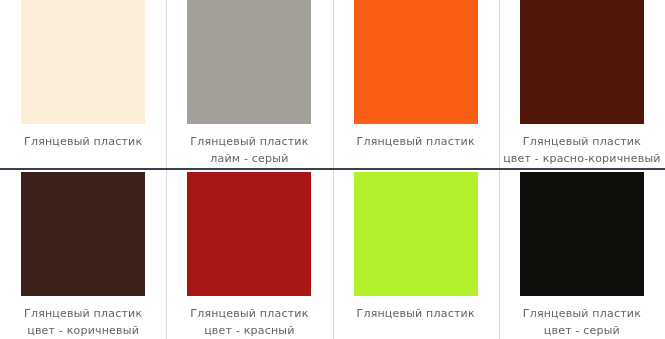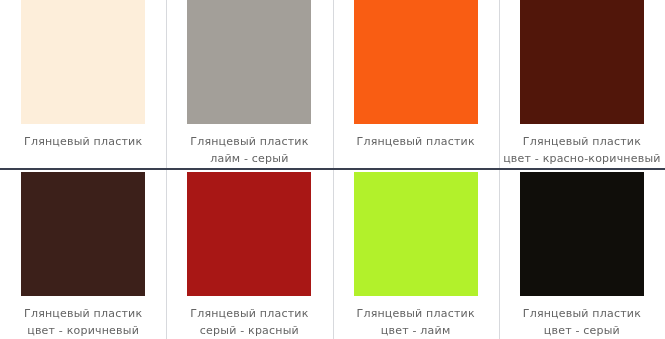--- a/index.html
+++ b/index.html
@@ -129,29 +129,28 @@
       <div class="caption" style="color: rgb(100, 100, 100);">
         <span class="caption-line">Глянцевый пластик</span>
         <span class="caption-line">цвет - коричневый</span>
       </div>
     </div>
 
     <div class="cell">
       <div class="swatch" style="background: rgb(168, 23, 21);"></div>
       <div class="caption" style="color: rgb(100, 100, 100);">
         <span class="caption-line">Глянцевый пластик</span>
-        <span class="caption-line">серый - красный</span>
+        <span class="caption-line">цвет - красный</span>
       </div>
     </div>
 
     <div class="cell">
       <div class="swatch" style="background: rgb(178, 241, 43);"></div>
       <div class="caption" style="color: rgb(100, 100, 100);">
         <span class="caption-line">Глянцевый пластик</span>
-        <span class="caption-line">цвет - лайм</span>
       </div>
     </div>
 
     <div class="cell">
       <div class="swatch" style="background: rgb(16, 14, 10);"></div>
       <div class="caption" style="color: rgb(100, 100, 100);">
         <span class="caption-line">Глянцевый пластик</span>
         <span class="caption-line">цвет - серый</span>
       </div>
     </div>

